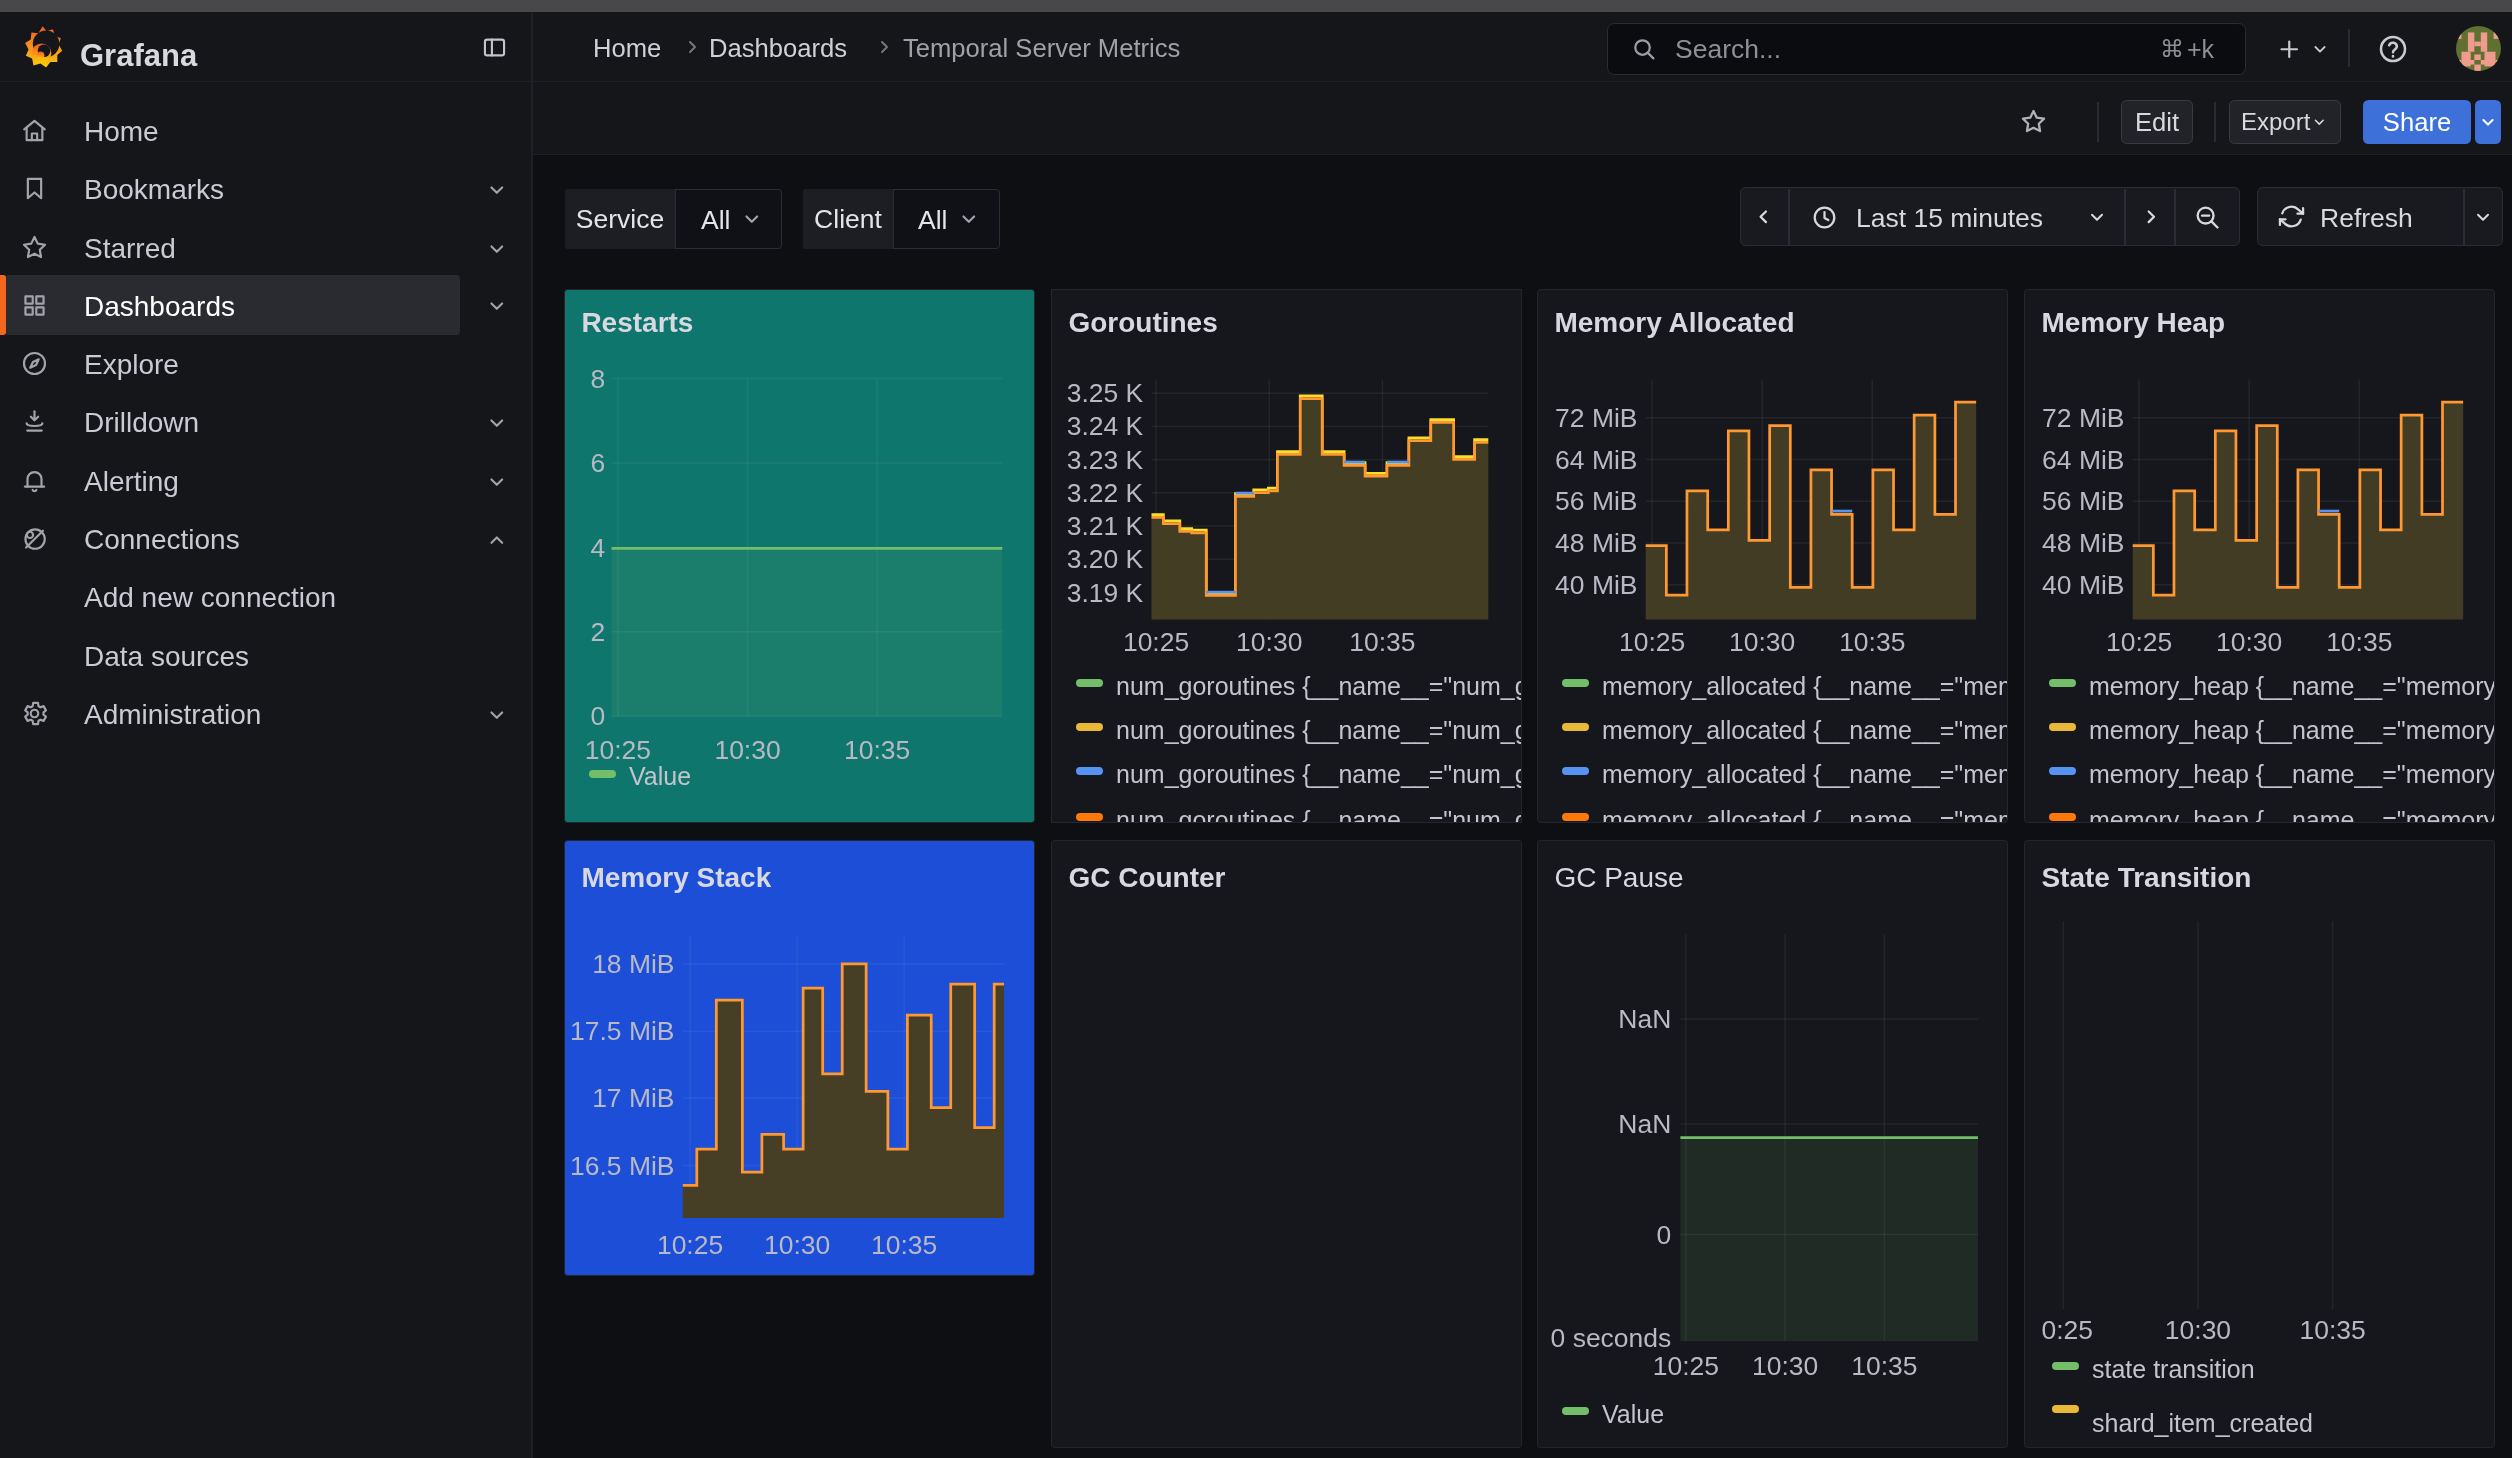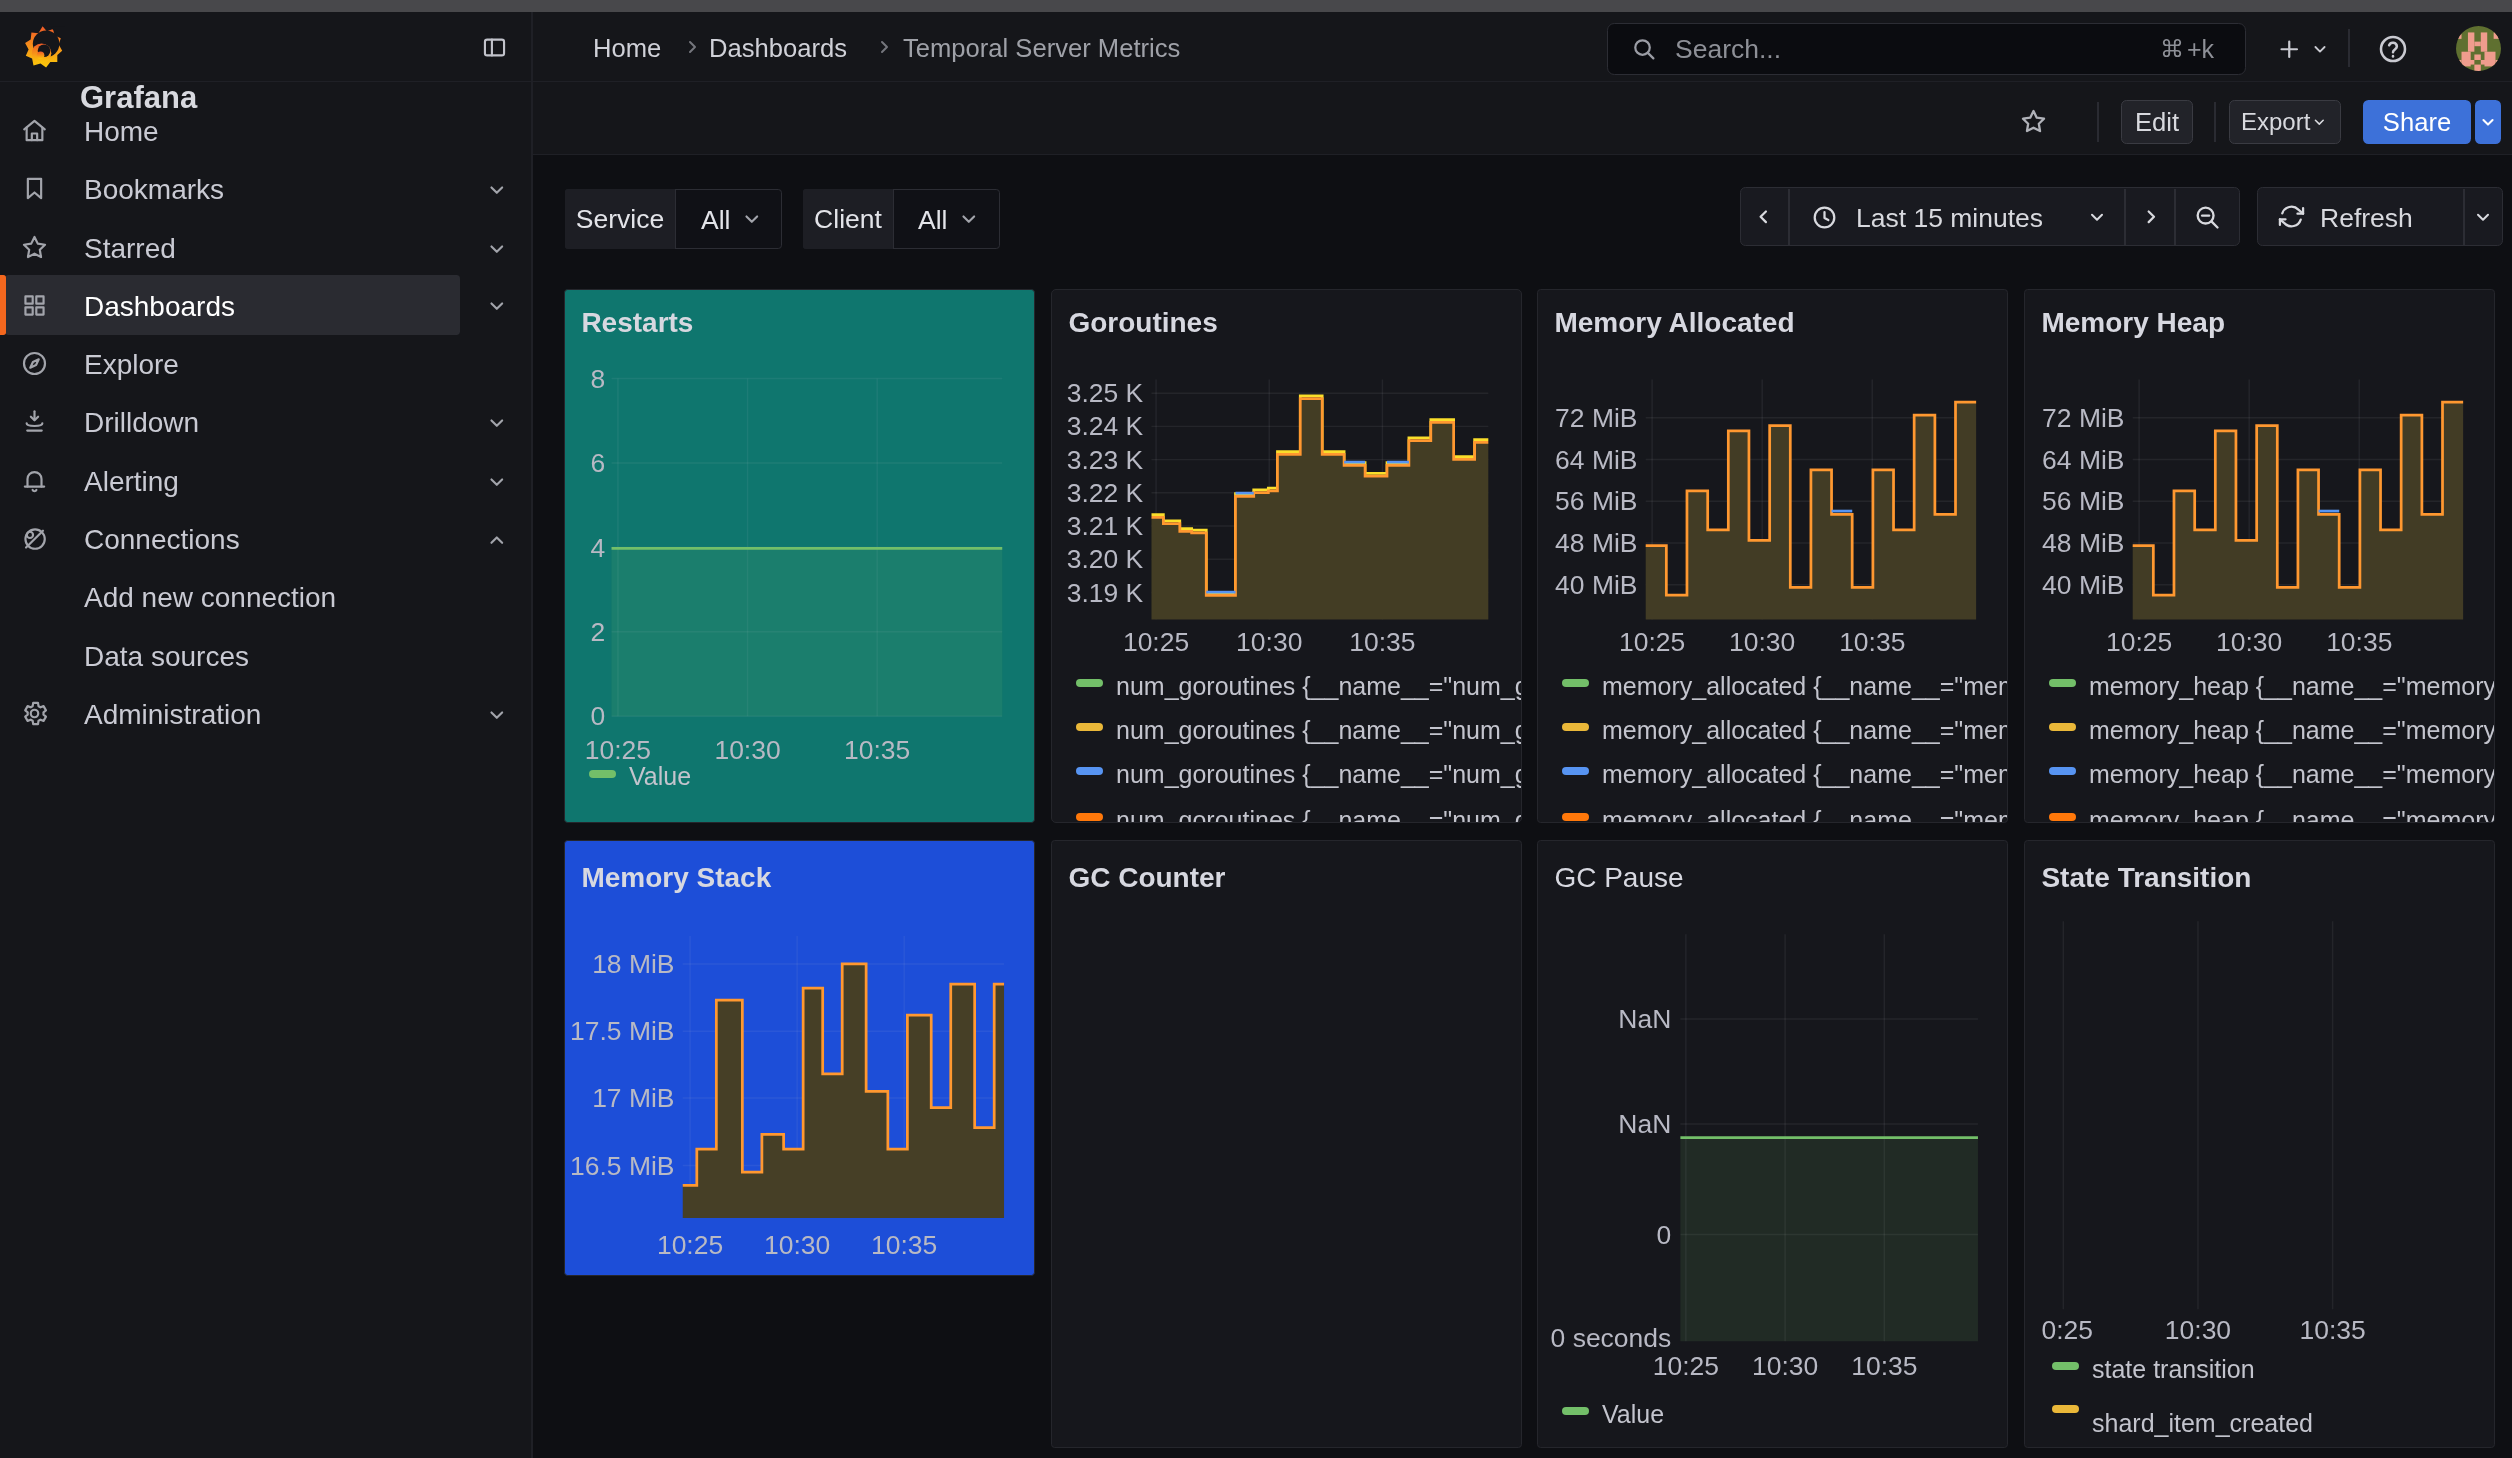--- a/index.html
+++ b/index.html
@@ -20,21 +20,21 @@
           <stop offset="1" stop-color="#fbca0a"></stop>
         </linearGradient>
       </defs>
 <path fill="url(#lg)" d="M28 2 L34 9 L43 6 L45 15 L54 19 L51 28 L56 37 L49 43 L49 53 L39 53 L33 61 L25 55 L15 58 L13 48 L4 44 L8 35 L3 26 L11 21 L12 11 L22 12 Z"></path>
 <circle fill="#15161a" cx="33" cy="27" r="19"></circle>
 <circle fill="url(#lg)" cx="26.5" cy="40.5" r="14"></circle>
 <circle fill="#15161a" cx="30" cy="37" r="9"></circle>
 <circle fill="url(#lg)" cx="25" cy="43.5" r="5.5"></circle>
 <path fill="#15161a" d="M40 4 L60 24 L60 2 L38 2 Z"></path>
 </svg>
-<div style="position:absolute;left:80px;top:40px;font-size:31px;color:#d8d9df;font-weight:700;white-space:nowrap;line-height:1;margin-top:42px;">Grafana</div>
+<div style="position:absolute;left:80px;top:40px;font-size:31px;color:#d8d9df;font-weight:700;white-space:nowrap;line-height:1;">Grafana</div>
 <svg style="position:absolute;left:481px;top:34px" width="27" height="27" viewBox="0 0 24 24" fill="none" stroke="#c2c3cb" stroke-width="1.9" stroke-linecap="round" stroke-linejoin="round">
       <rect x="3.5" y="5" width="17" height="14" rx="2"></rect>
       <path d="M9.7 5v14"></path>
     </svg>
 <div style="position:absolute;left:593px;top:36px;font-size:25.6px;color:#d0d1d8;font-weight:400;white-space:nowrap;line-height:1;">Home</div>
 <svg style="position:absolute;left:680px;top:35px" width="24" height="24" viewBox="0 0 24 24" fill="none" stroke="#75767d" stroke-width="2" stroke-linecap="round" stroke-linejoin="round">
       <path d="M10 7l5 5-5 5"></path>
     </svg>
 <div style="position:absolute;left:709px;top:36px;font-size:25.6px;color:#d0d1d8;font-weight:400;white-space:nowrap;line-height:1;">Dashboards</div>
 <svg style="position:absolute;left:872px;top:35px" width="24" height="24" viewBox="0 0 24 24" fill="none" stroke="#75767d" stroke-width="2" stroke-linecap="round" stroke-linejoin="round">
@@ -244,21 +244,21 @@
         <text x="44" y="292" text-anchor="end" font-size="29" fill="#b8b9c4">4</text>
         <text x="44" y="384.5" text-anchor="end" font-size="29" fill="#b8b9c4">2</text>
         <text x="44" y="477" text-anchor="end" font-size="29" fill="#b8b9c4">0</text>
         <text x="58" y="514" text-anchor="middle" font-size="29" fill="#b8b9c4">10:25</text>
         <text x="200" y="514" text-anchor="middle" font-size="29" fill="#b8b9c4">10:30</text>
         <text x="342" y="514" text-anchor="middle" font-size="29" fill="#b8b9c4">10:35</text>
       </svg>
       <div style="position:absolute;left:24px;top:480px;width:27px;height:8.2px;background:#73bf69;border-radius:4.1px"></div>
       <div style="position:absolute;left:64px;top:474px;font-size:25px;color:#c3c4cd;font-weight:400;white-space:nowrap;line-height:1;">Value</div>
     </div>
-<div style="position:absolute;left:1051px;top:289px;width:471px;height:534px;background:#16171c;border:1.8px solid #25262c;border-radius:5px;overflow:hidden">
+<div style="position:absolute;left:1051px;top:289px;width:471px;height:534px;background:#16171c;border:1.8px solid #25262c;border-radius:0;overflow:hidden">
       <div style="position:absolute;left:16.4px;top:18.5px;font-size:28px;color:#d7d8e0;font-weight:700;white-space:nowrap;line-height:1;">Goroutines</div>
       <svg style="position:absolute;left:0;top:0" width="471" height="534" viewBox="0 0 516 585">
         <line x1="109" y1="113" x2="478" y2="113" stroke="rgba(204,204,220,0.08)" stroke-width="1.6"></line>
         <line x1="109" y1="149.4" x2="478" y2="149.4" stroke="rgba(204,204,220,0.08)" stroke-width="1.6"></line>
         <line x1="109" y1="185.8" x2="478" y2="185.8" stroke="rgba(204,204,220,0.08)" stroke-width="1.6"></line>
         <line x1="109" y1="222.2" x2="478" y2="222.2" stroke="rgba(204,204,220,0.08)" stroke-width="1.6"></line>
         <line x1="109" y1="258.6" x2="478" y2="258.6" stroke="rgba(204,204,220,0.08)" stroke-width="1.6"></line>
         <line x1="109" y1="295" x2="478" y2="295" stroke="rgba(204,204,220,0.08)" stroke-width="1.6"></line>
         <line x1="109" y1="331.4" x2="478" y2="331.4" stroke="rgba(204,204,220,0.08)" stroke-width="1.6"></line>
         <line x1="114" y1="98" x2="114" y2="361" stroke="rgba(204,204,220,0.08)" stroke-width="1.6"></line>

